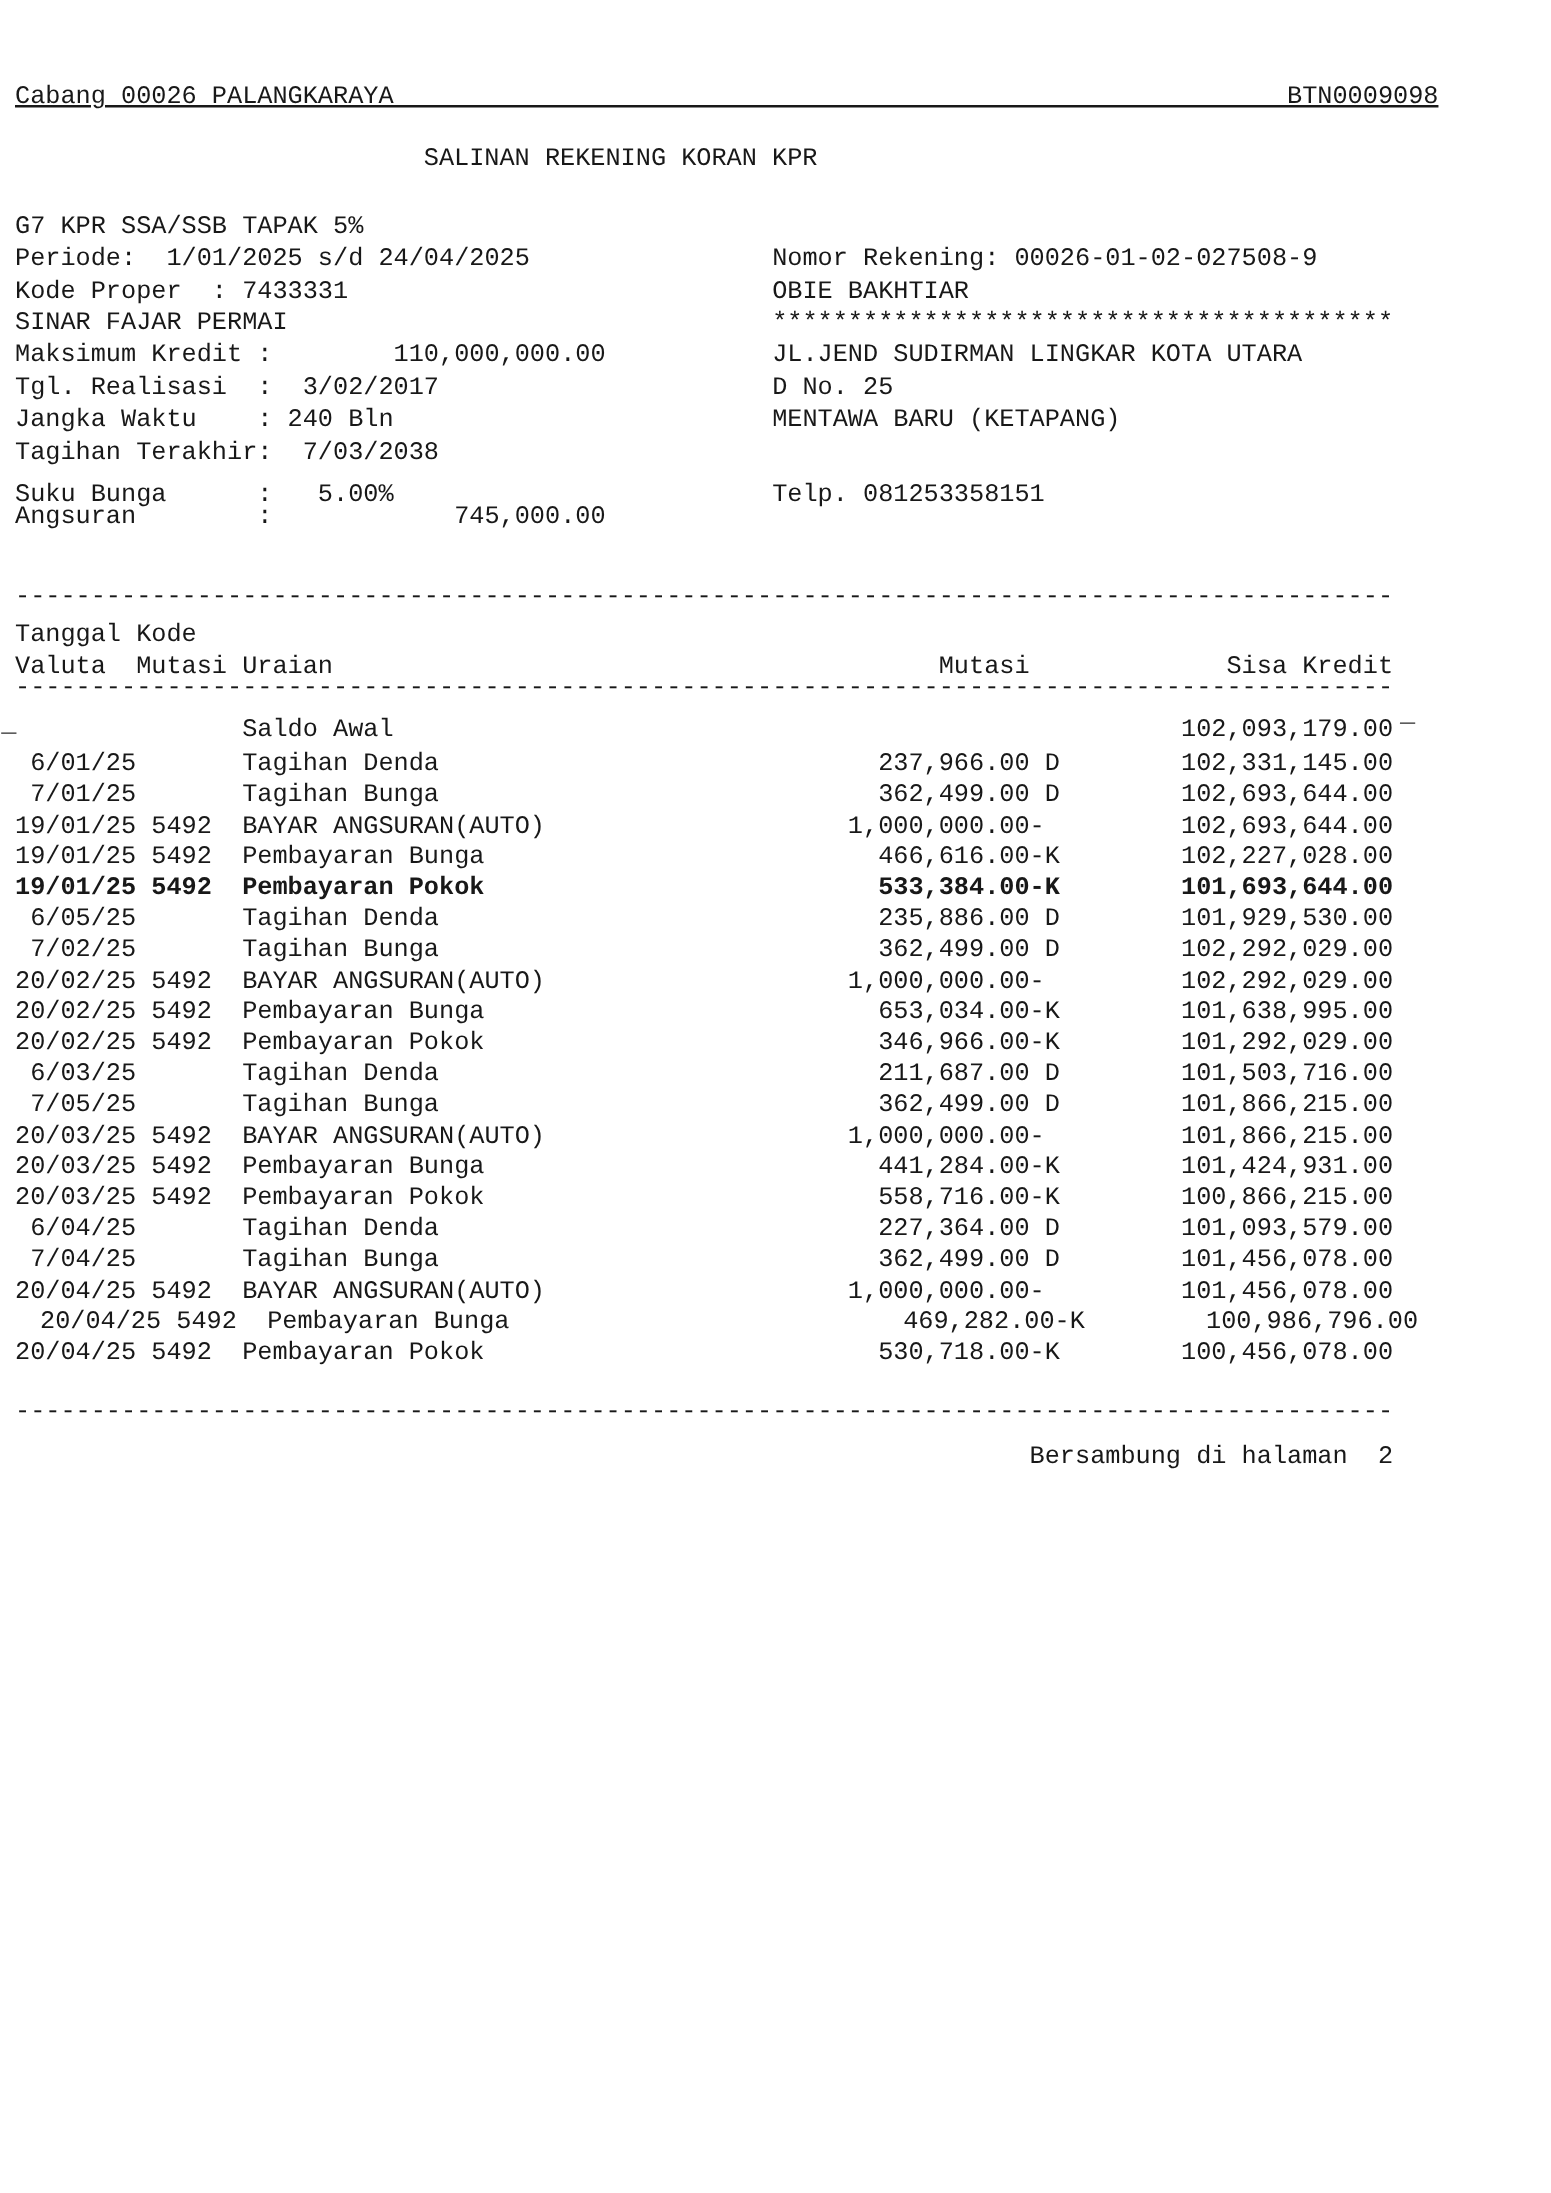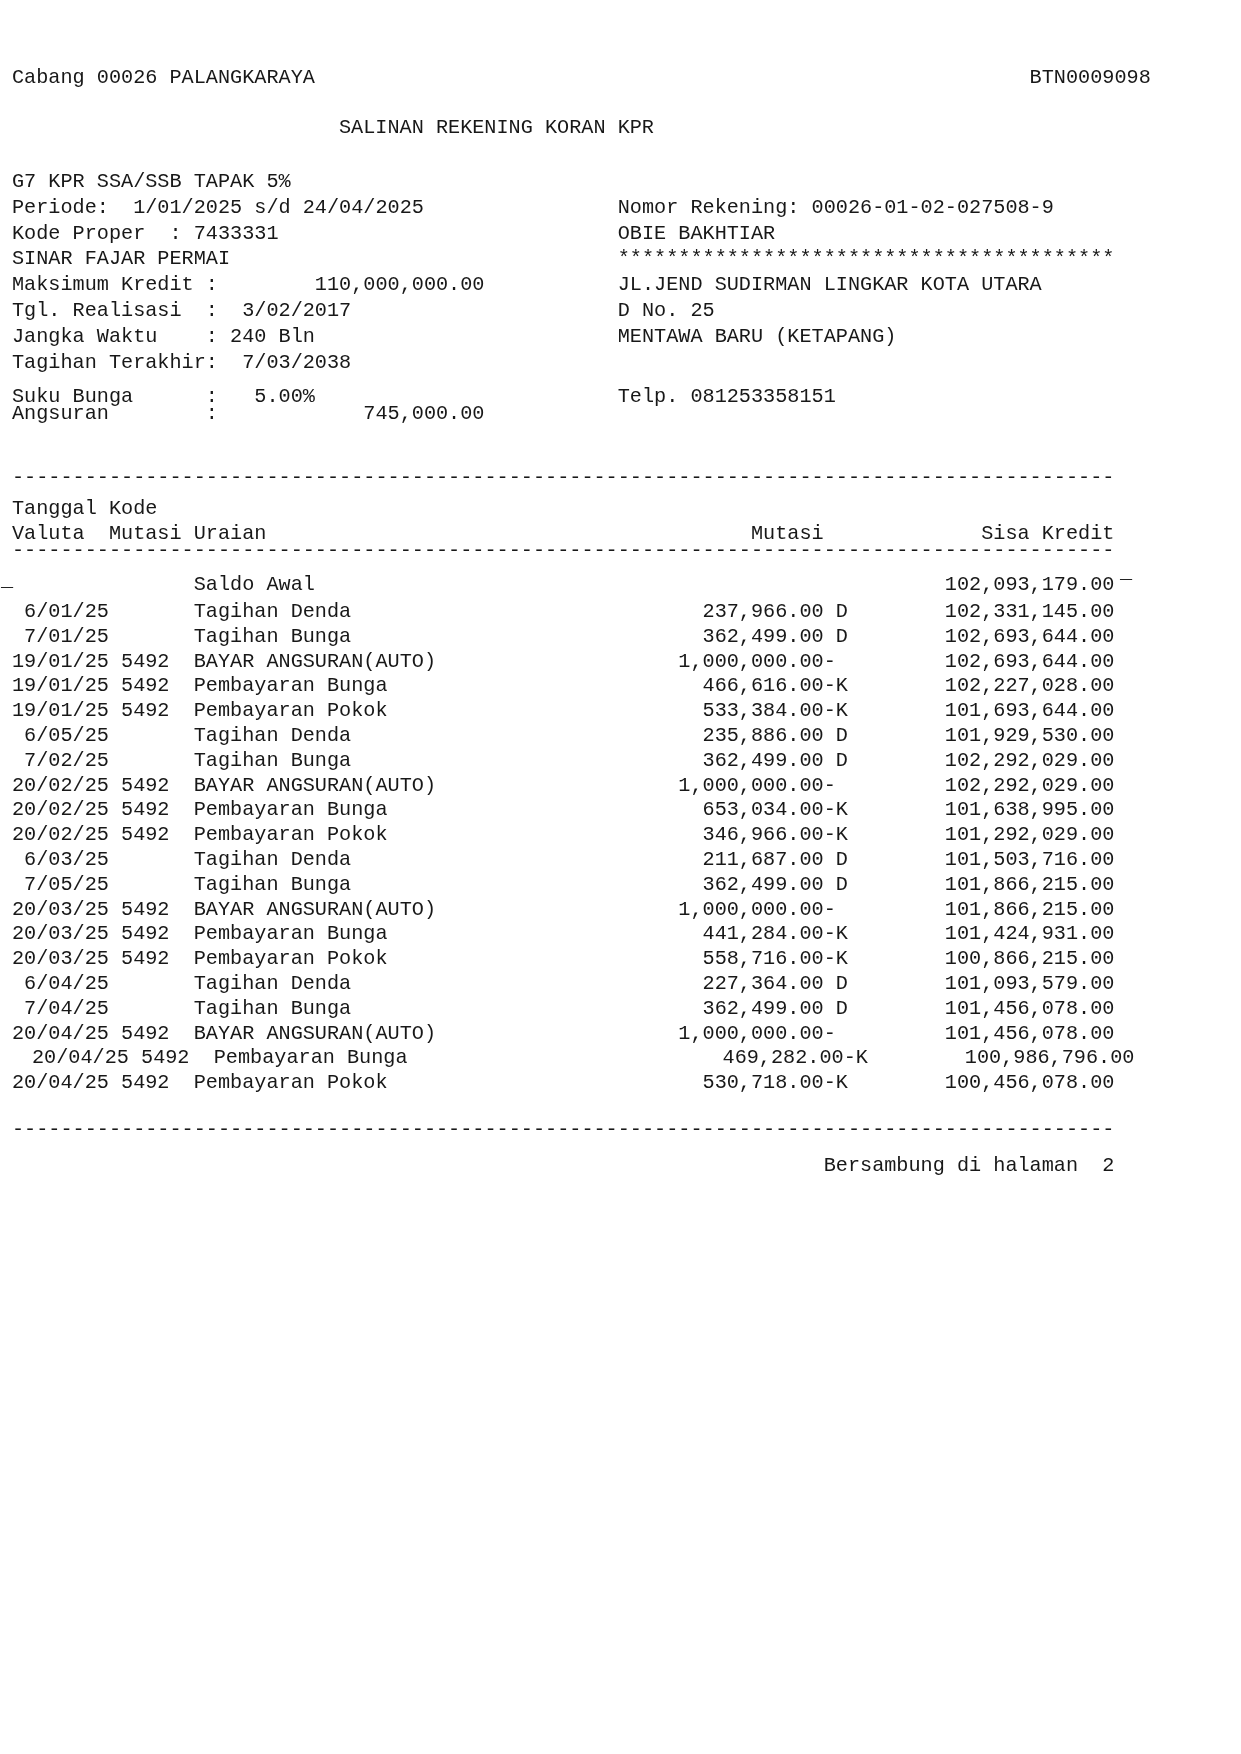--- a/index.html
+++ b/index.html
@@ -14,41 +14,41 @@
 </style>
 </head>
 <body style="background: rgb(255, 255, 255);">
 
 <div class="doc" id="doc" style="color: rgb(24, 24, 24);">
   <div class="line" style="left:339px; top:116px;">SALINAN REKENING KORAN KPR</div>
 
   <span class="mark" style="left:1px; top:569px;">_</span>
 
   <span class="mark" style="left:1120px; top:561px;">_</span>
-    <div class="line" style="top: 66px;">Cabang 00026 PALANGKARAYA                                                           BTN0009098</div>
+    <div class="line" style="top: 66px; text-decoration: underline;">Cabang 00026 PALANGKARAYA                                                           BTN0009098</div>
     <div class="line" style="top: 170px;">G7 KPR SSA/SSB TAPAK 5%</div>
     <div class="line" style="top: 195.8px;">Periode:  1/01/2025 s/d 24/04/2025                Nomor Rekening: 00026-01-02-027508-9</div>
     <div class="line" style="top: 221.6px;">Kode Proper  : 7433331                            OBIE BAKHTIAR</div>
     <div class="line" style="top: 247.4px;">SINAR FAJAR PERMAI                                *****************************************</div>
     <div class="line" style="top: 273.2px;">Maksimum Kredit :        110,000,000.00           JL.JEND SUDIRMAN LINGKAR KOTA UTARA</div>
     <div class="line" style="top: 299px;">Tgl. Realisasi  :  3/02/2017                      D No. 25</div>
     <div class="line" style="top: 324.8px;">Jangka Waktu    : 240 Bln                         MENTAWA BARU (KETAPANG)</div>
     <div class="line" style="top: 350.6px;">Tagihan Terakhir:  7/03/2038</div>
     <div class="line" style="top: 385px; text-align: right;">Suku Bunga      :   5.00%                         Telp. 081253358151</div>
     <div class="line" style="top: 402.2px;">Angsuran        :            745,000.00</div>
     <div class="line" style="top: 466px;">-------------------------------------------------------------------------------------------</div>
     <div class="line" style="top: 497px;">Tanggal Kode</div>
     <div class="line" style="top: 522px;">Valuta  Mutasi Uraian                                        Mutasi             Sisa Kredit</div>
     <div class="line" style="top: 539px;">-------------------------------------------------------------------------------------------</div>
     <div class="line" style="top: 573px;">               Saldo Awal                                                    102,093,179.00</div>
     <div class="line" style="top: 600px;"> 6/01/25       Tagihan Denda                             237,966.00 D        102,331,145.00</div>
     <div class="line" style="top: 624.8px;"> 7/01/25       Tagihan Bunga                             362,499.00 D        102,693,644.00</div>
     <div class="line" style="top: 649.6px;">19/01/25 5492  BAYAR ANGSURAN(AUTO)                    1,000,000.00-         102,693,644.00</div>
     <div class="line" style="top: 674.4px;">19/01/25 5492  Pembayaran Bunga                          466,616.00-K        102,227,028.00</div>
-    <div class="line" style="top: 699.2px;">19/01/25 5492  Pembayaran Pokok                          533,384.00-K        101,693,644.00</div>
+    <div class="line" style="top: 699.2px; font-weight: bold;">19/01/25 5492  Pembayaran Pokok                          533,384.00-K        101,693,644.00</div>
     <div class="line" style="top: 724px;"> 6/05/25       Tagihan Denda                             235,886.00 D        101,929,530.00</div>
     <div class="line" style="top: 748.8px;"> 7/02/25       Tagihan Bunga                             362,499.00 D        102,292,029.00</div>
     <div class="line" style="top: 773.6px;">20/02/25 5492  BAYAR ANGSURAN(AUTO)                    1,000,000.00-         102,292,029.00</div>
     <div class="line" style="top: 798.4px;">20/02/25 5492  Pembayaran Bunga                          653,034.00-K        101,638,995.00</div>
     <div class="line" style="top: 823.2px;">20/02/25 5492  Pembayaran Pokok                          346,966.00-K        101,292,029.00</div>
     <div class="line" style="top: 848px;"> 6/03/25       Tagihan Denda                             211,687.00 D        101,503,716.00</div>
     <div class="line" style="top: 872.8px;"> 7/05/25       Tagihan Bunga                             362,499.00 D        101,866,215.00</div>
     <div class="line" style="top: 897.6px;">20/03/25 5492  BAYAR ANGSURAN(AUTO)                    1,000,000.00-         101,866,215.00</div>
     <div class="line" style="top: 922.4px;">20/03/25 5492  Pembayaran Bunga                          441,284.00-K        101,424,931.00</div>
     <div class="line" style="top: 947.2px;">20/03/25 5492  Pembayaran Pokok                          558,716.00-K        100,866,215.00</div>

